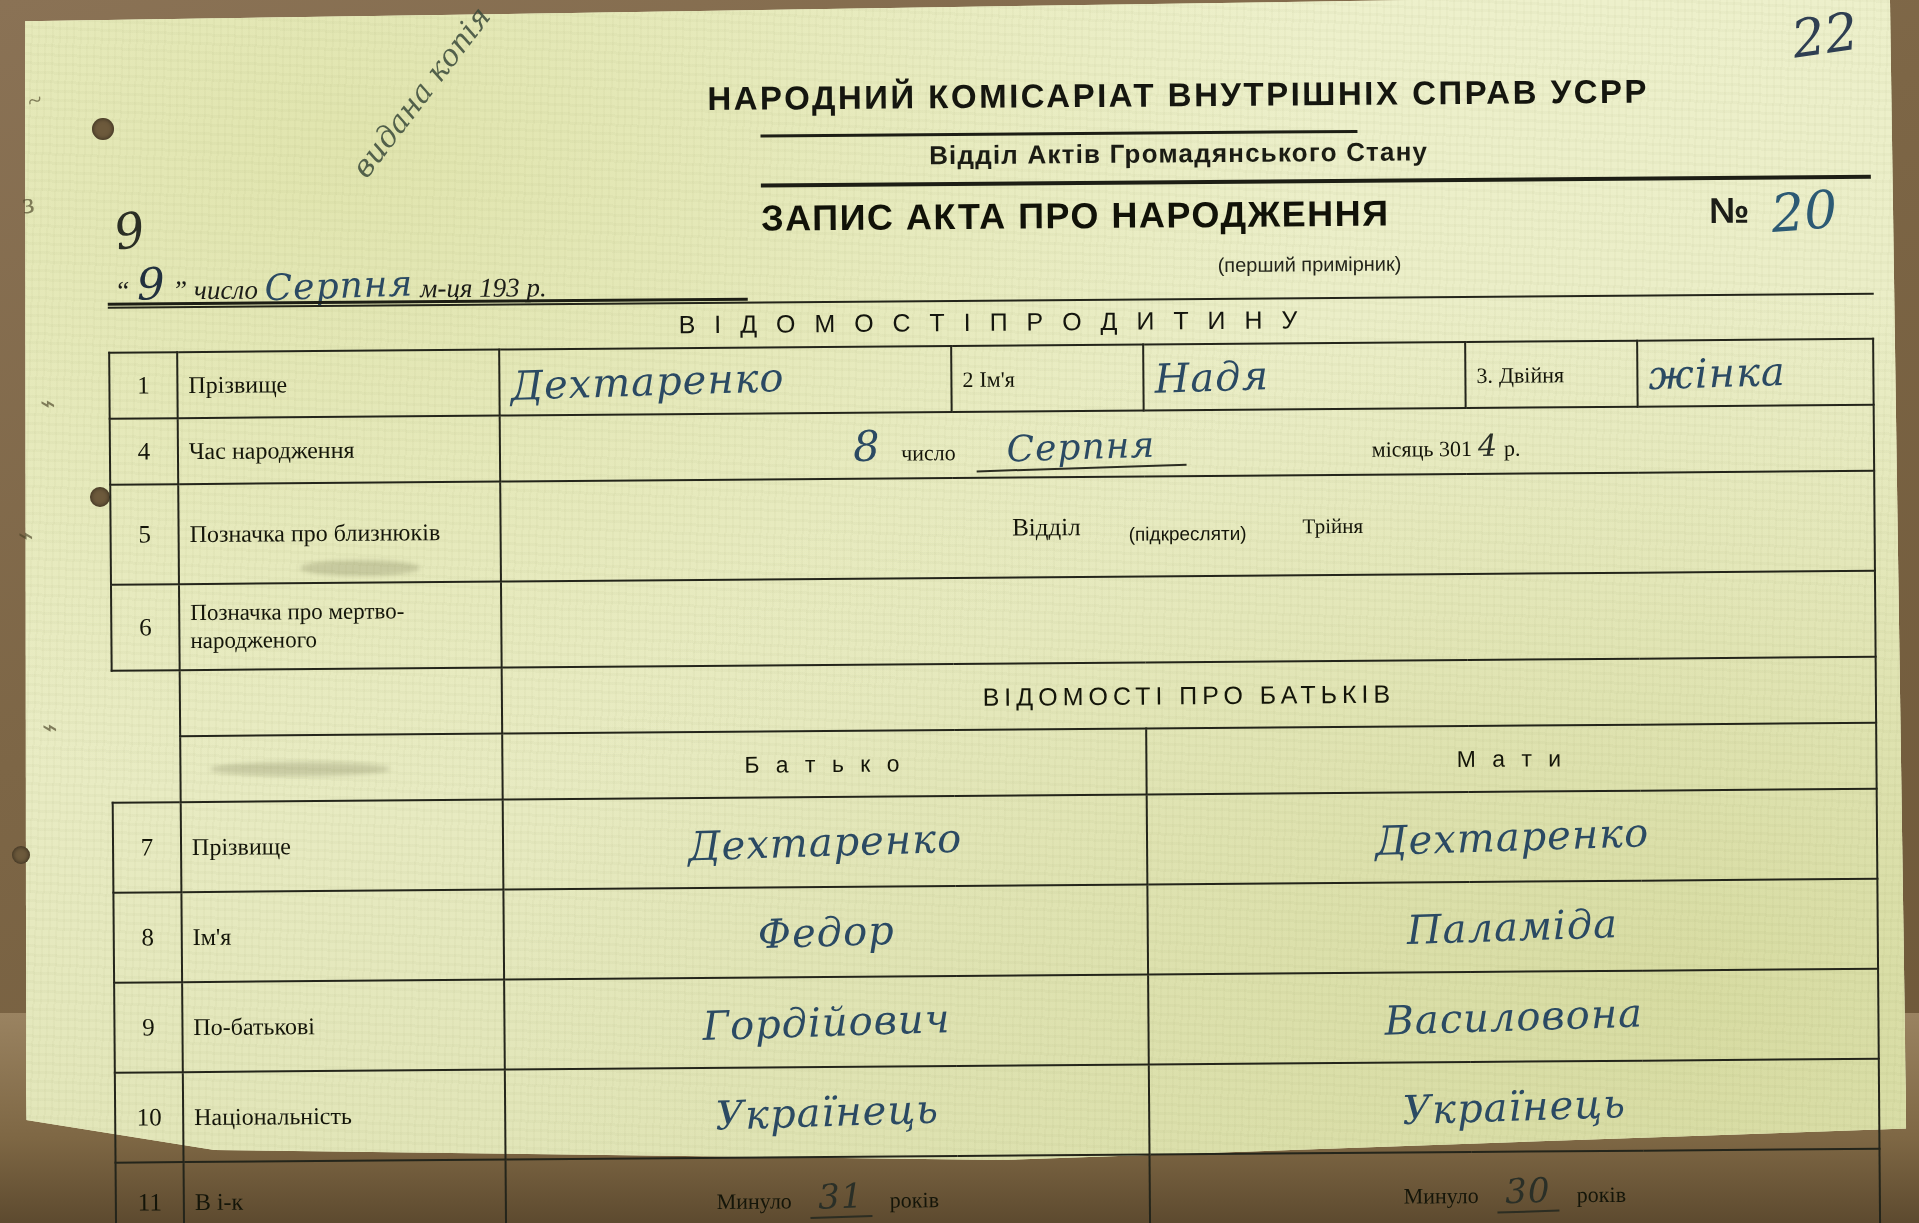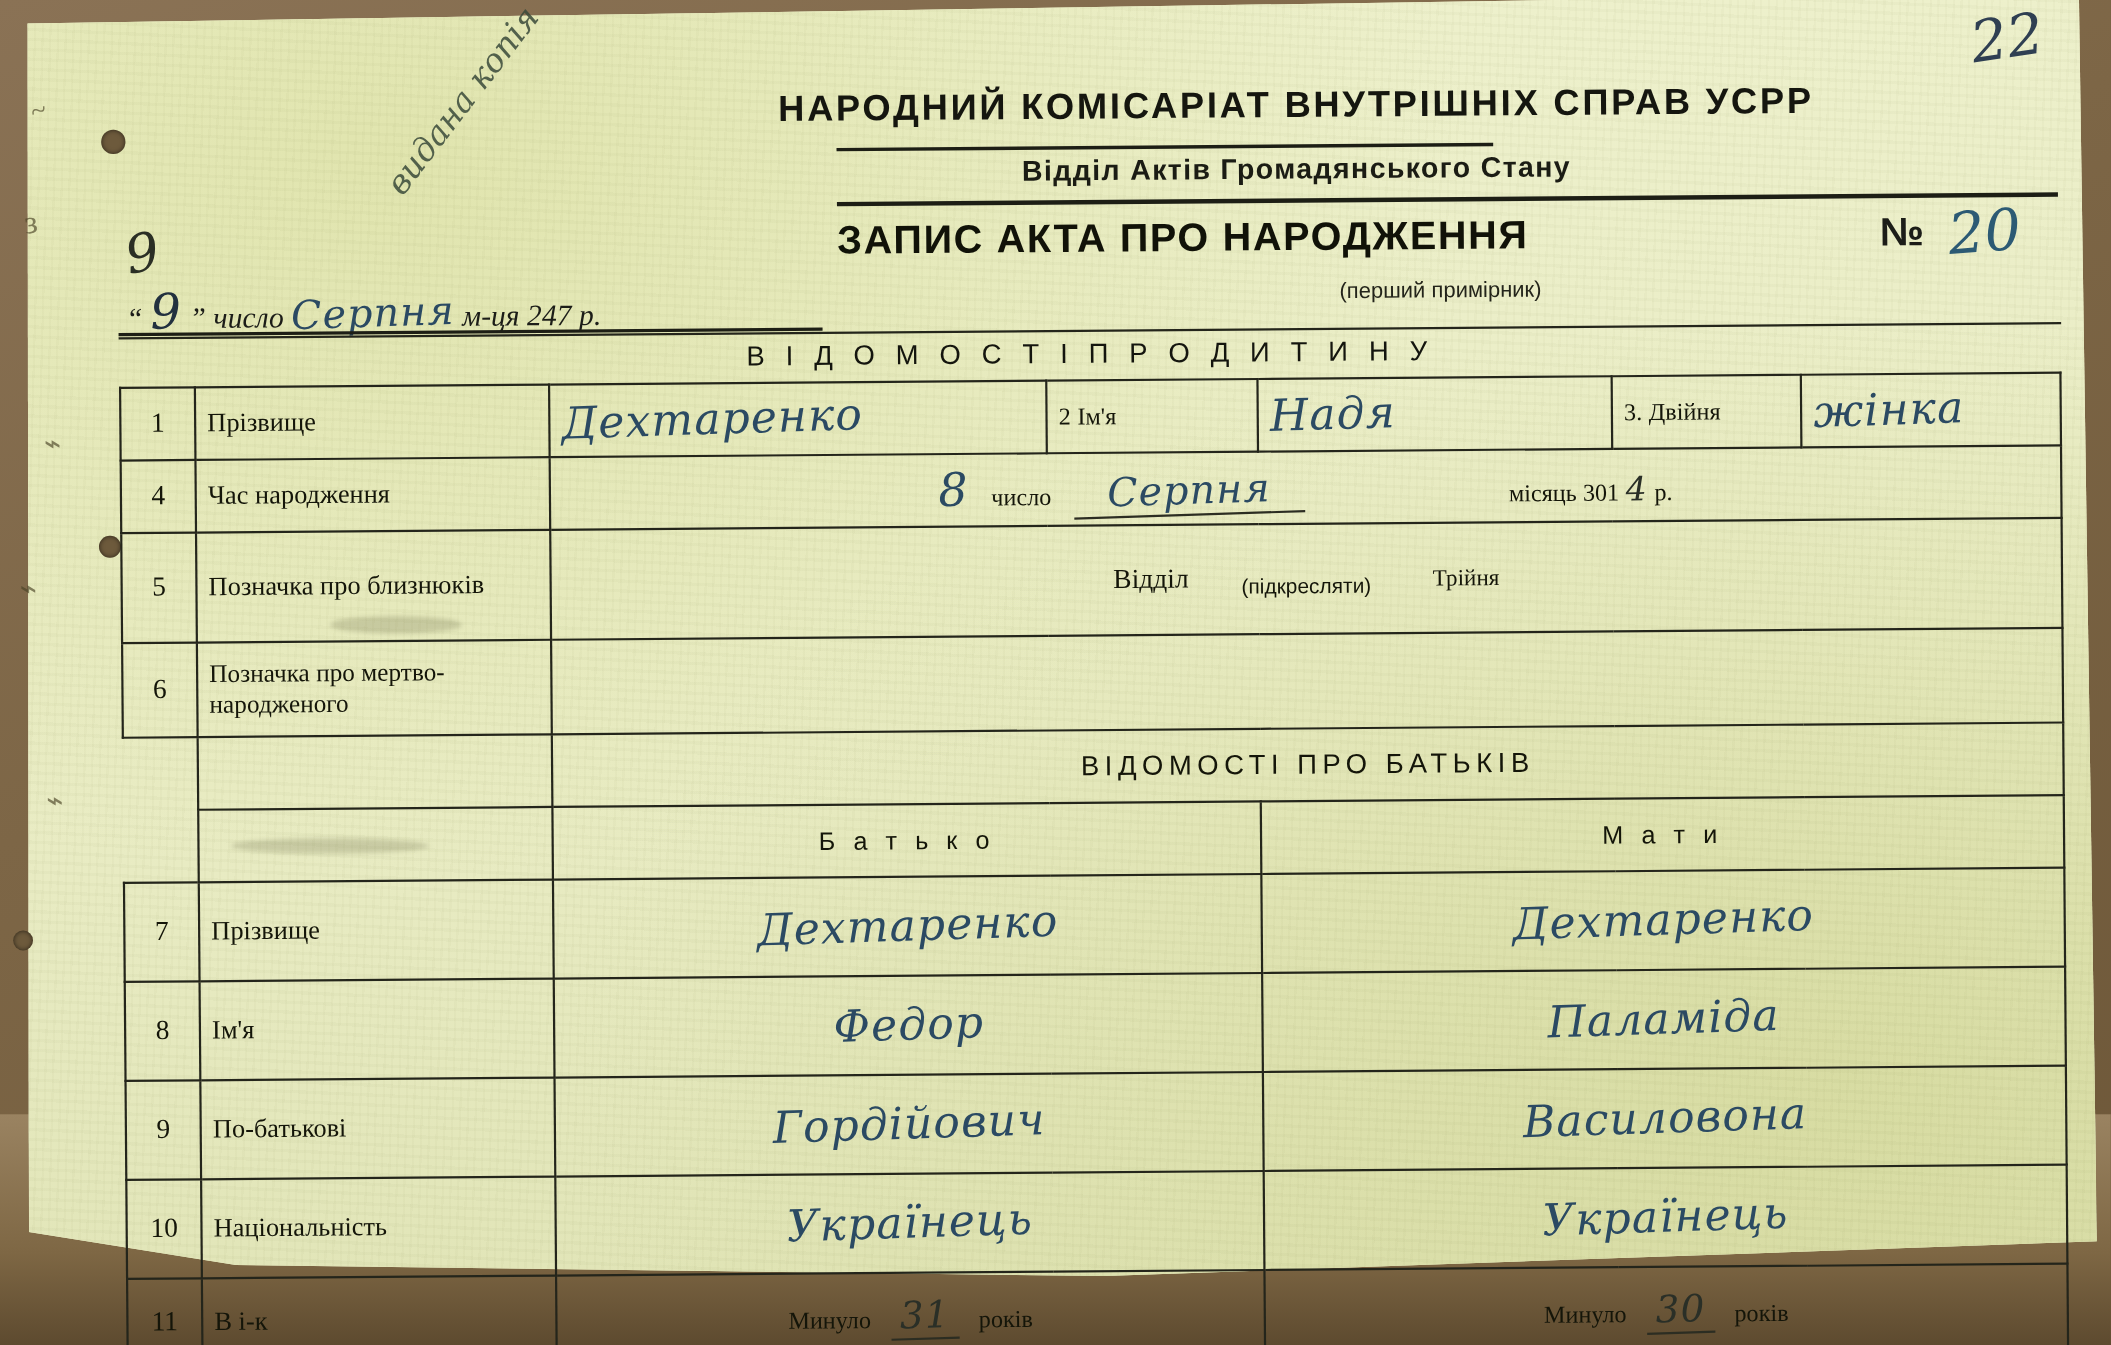--- a/index.html
+++ b/index.html
@@ -281,21 +281,21 @@
     <div class="txt hdr3-no">№</div>
     <div class="txt" style="left:1752px; top:188px; font-family:'DejaVu Serif',serif; font-style:italic; font-size:52px; color:#2c5a74; transform:rotate(-4deg);">20</div>
     <div class="txt subnote">(перший примірник)</div>
 
     <div class="txt dateline">
       <span class="q">“</span>
       <span class="hw" style="font-size:44px;">9</span>
       <span class="q">”</span>
       <span>число</span>
       <span class="hw blue" style="font-size:36px;">Серпня</span>
-      <span>м-ця 247</span>
+      <span>м-ця 193</span>
       <span>р.</span>
     </div>
     <div class="rule-date"></div>
     <div class="rule-wide"></div>
 
     <div class="txt sect-title" style="left:88px; top:308px; width:1766px;">В І Д О М О С Т І   П Р О   Д И Т И Н У</div>
 
     <table class="tbl">
       <tbody>
 

